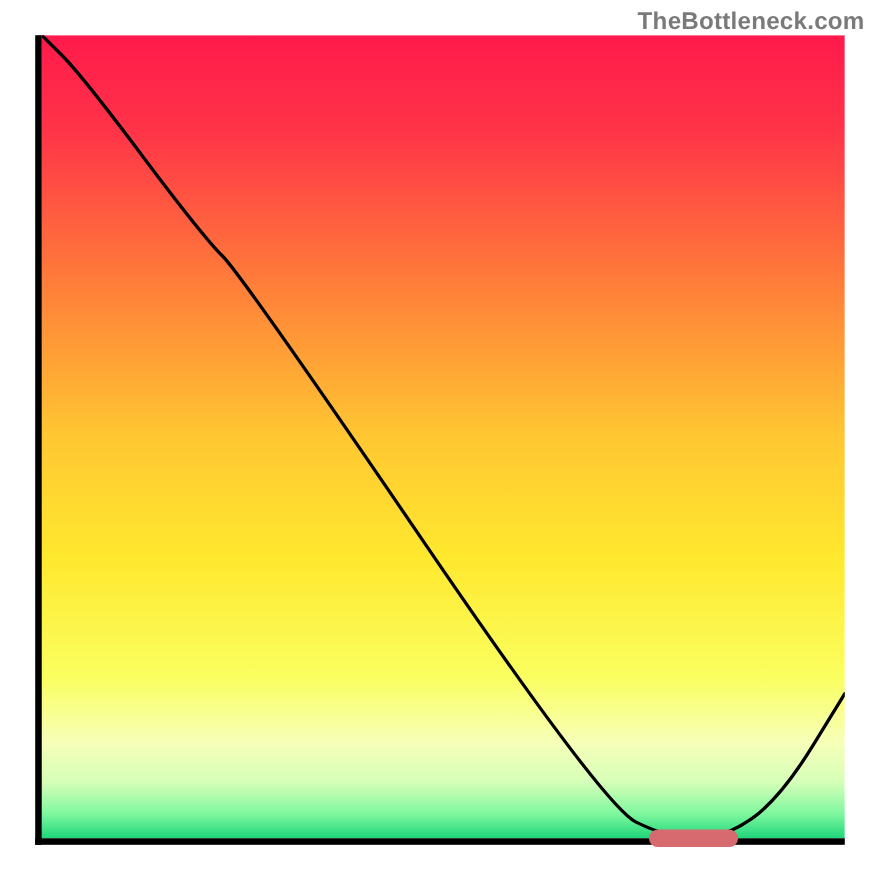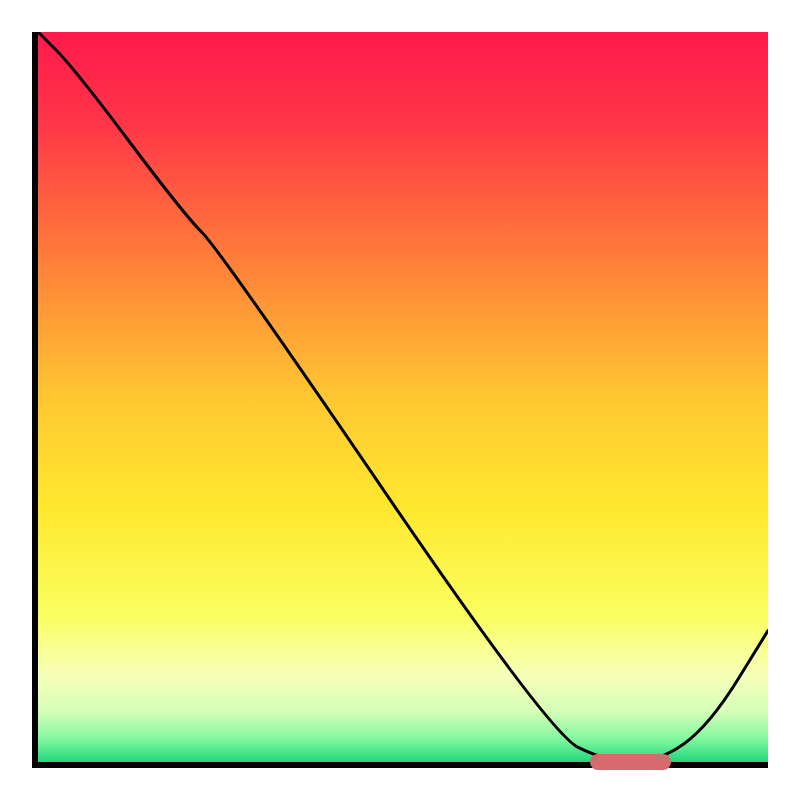--- a/index.html
+++ b/index.html
@@ -51,20 +51,21 @@
     position: absolute;
     background: #d66a6f;
     border-radius: 10px;
     height: 16px;
   }
 </style>
 </head>
 <body>
 
 <div class="container">
+  <div class="attribution">TheBottleneck.com</div>
   <div class="plot-area">
     <svg class="gradient-bg" viewBox="0 0 100 100" preserveAspectRatio="none">
       <defs>
         <linearGradient id="bgGrad" x1="0" y1="0" x2="0" y2="1">
             <stop offset="0%" stop-color="#ff1a4b"></stop>
             <stop offset="12%" stop-color="#ff3448"></stop>
             <stop offset="30%" stop-color="#ff7a3a"></stop>
             <stop offset="50%" stop-color="#ffc732"></stop>
             <stop offset="65%" stop-color="#ffe82e"></stop>
             <stop offset="80%" stop-color="#faff60"></stop>

